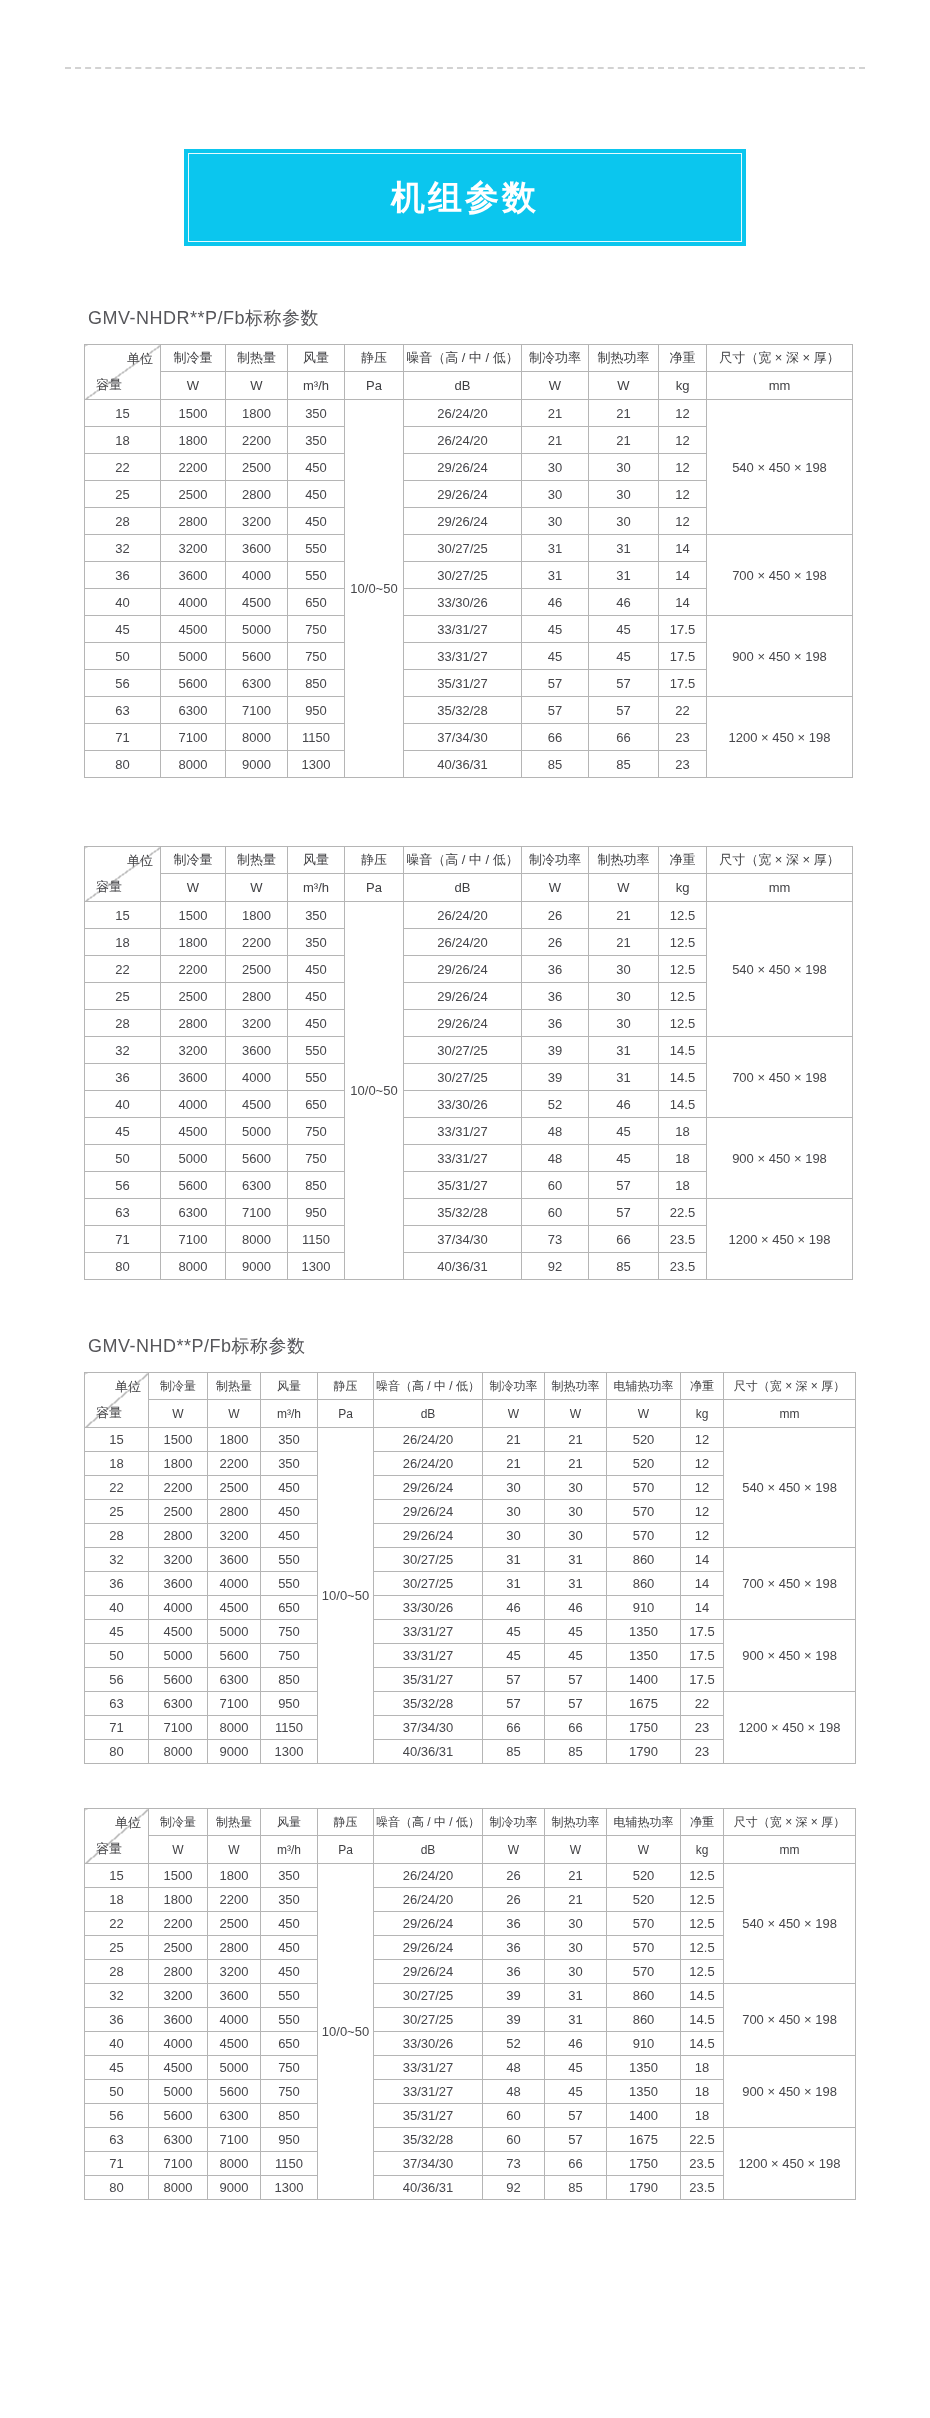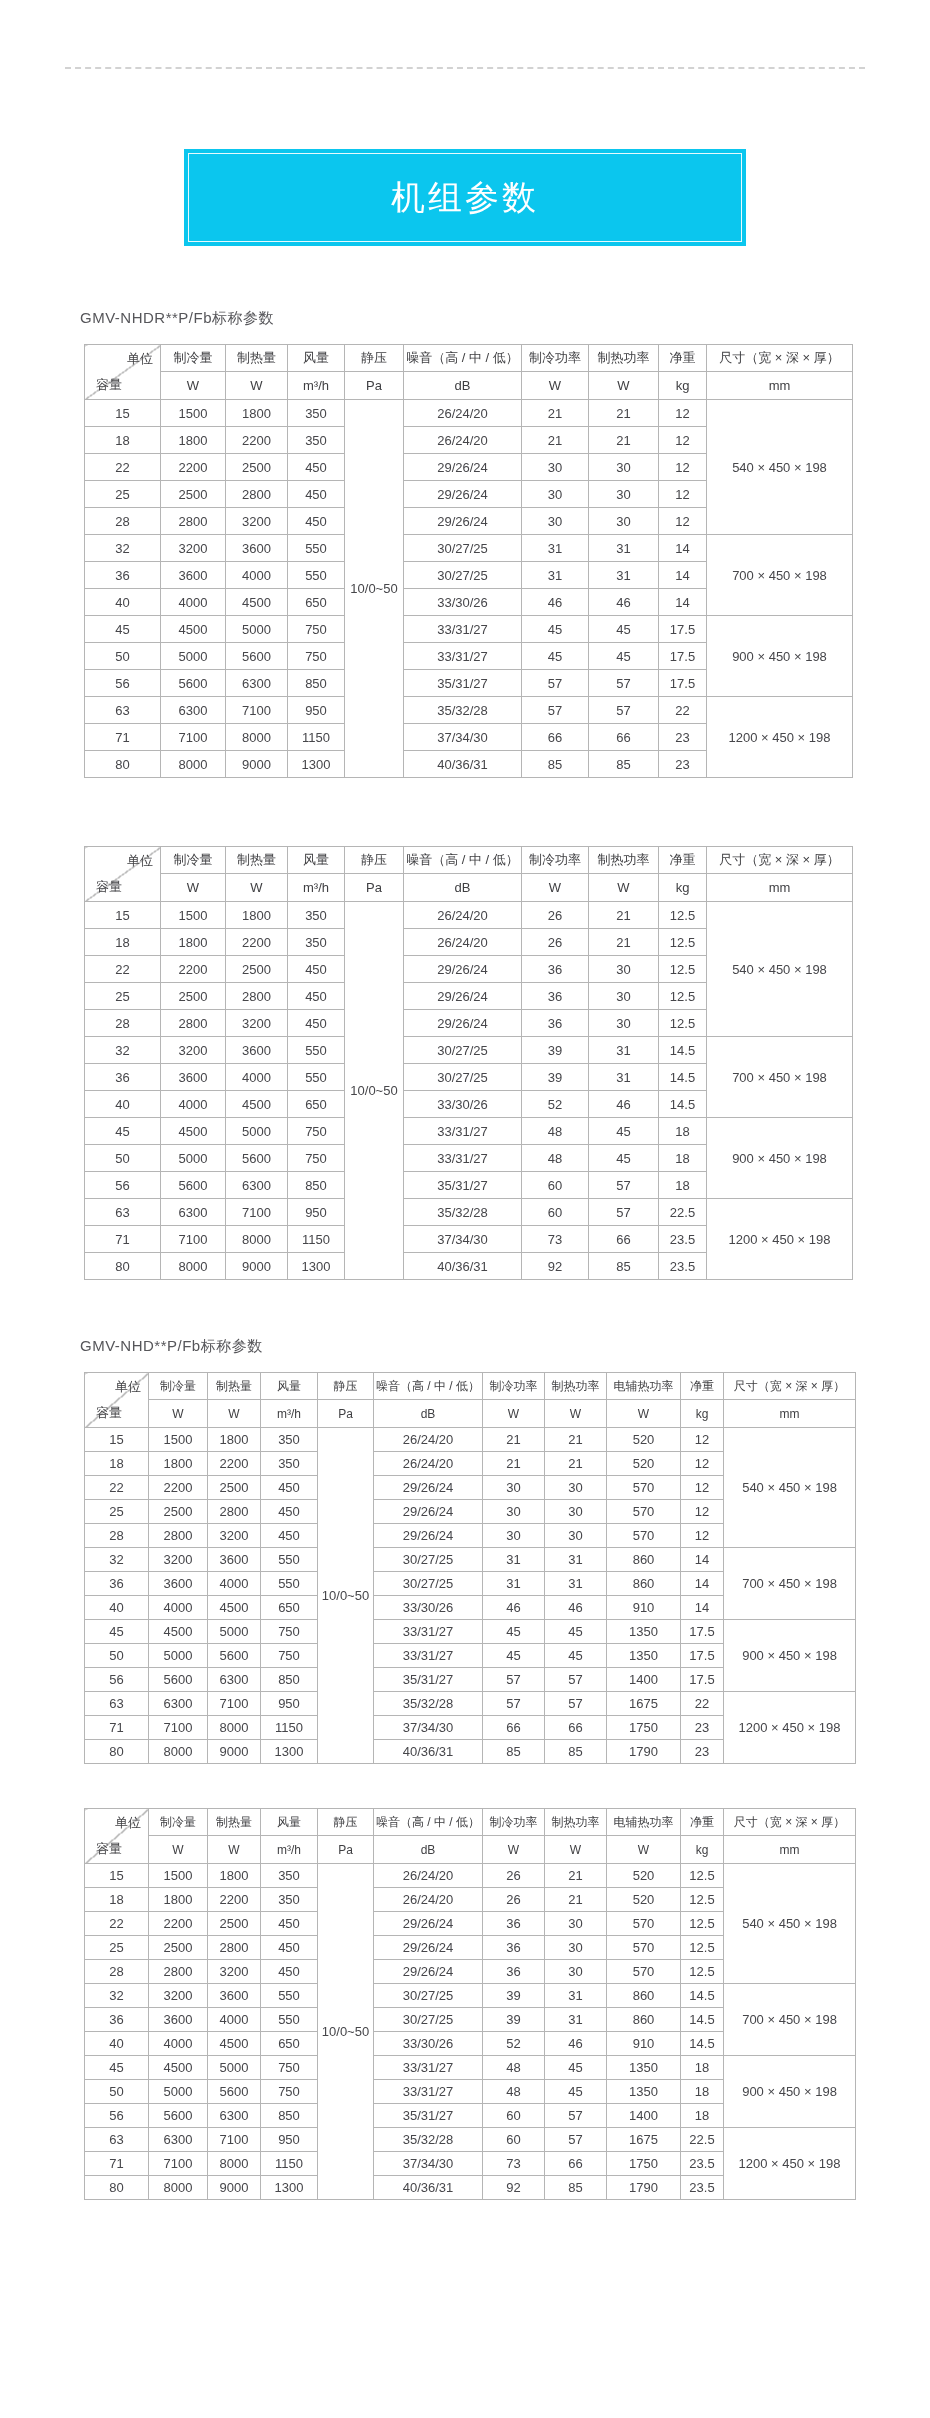--- a/index.html
+++ b/index.html
@@ -22,26 +22,26 @@
     background:#0bc6ee;
     display:flex; align-items:center; justify-content:center;
   }
   .banner::after {
     content:""; position:absolute; inset:4px;
     border:1px solid rgba(255,255,255,.9);
     pointer-events:none;
   }
   .banner-text {
     color:#ffffff; font-size:34px; letter-spacing:3px;
-    position:relative; z-index:1;
+    position:relative; z-index:1;font-weight:bold;
   }
   main { display:block; }
   .section { margin-left:80px; }
   .section-title {
-    margin:0; font-size:15px; font-weight:500; color:#56565a;
+    margin:8px; font-size:18px; font-weight:500; color:#56565a;
     letter-spacing:0.5px; line-height:28px;
   }
   .sec-1 { margin-top:58px; }
   .sec-2 { margin-top:68px; }
   .sec-3 { margin-top:52px; }
   .sec-4 { margin-top:44px; }
   table.spec {
     margin:12px 0 0 4px;
     border-collapse:collapse;
     table-layout:fixed;

